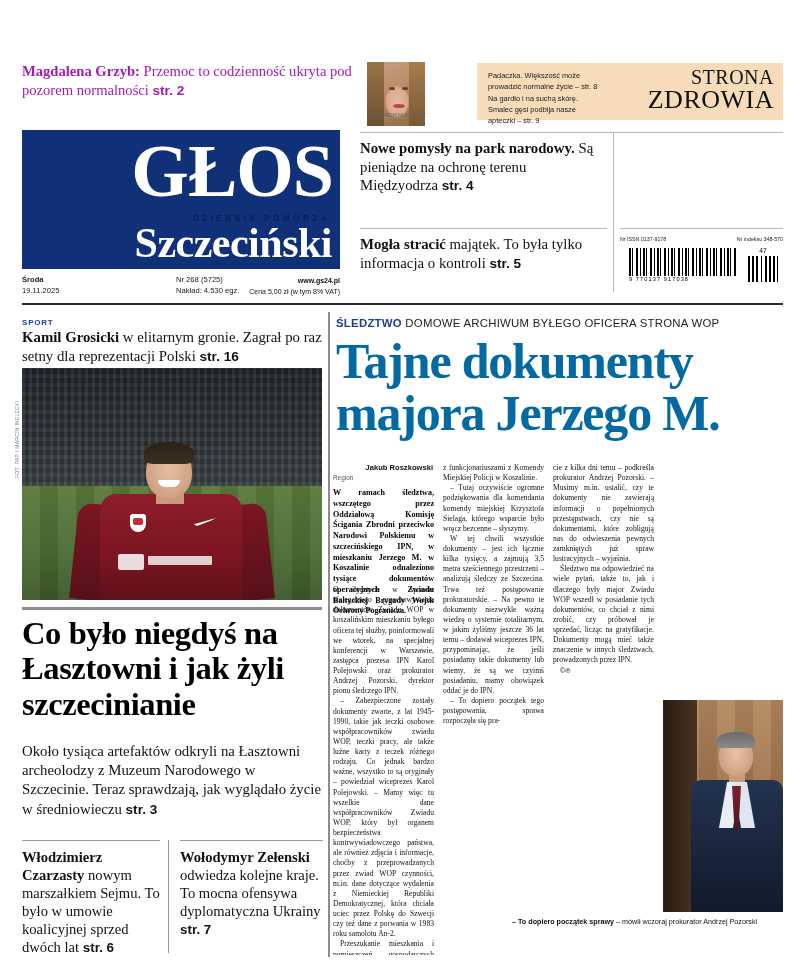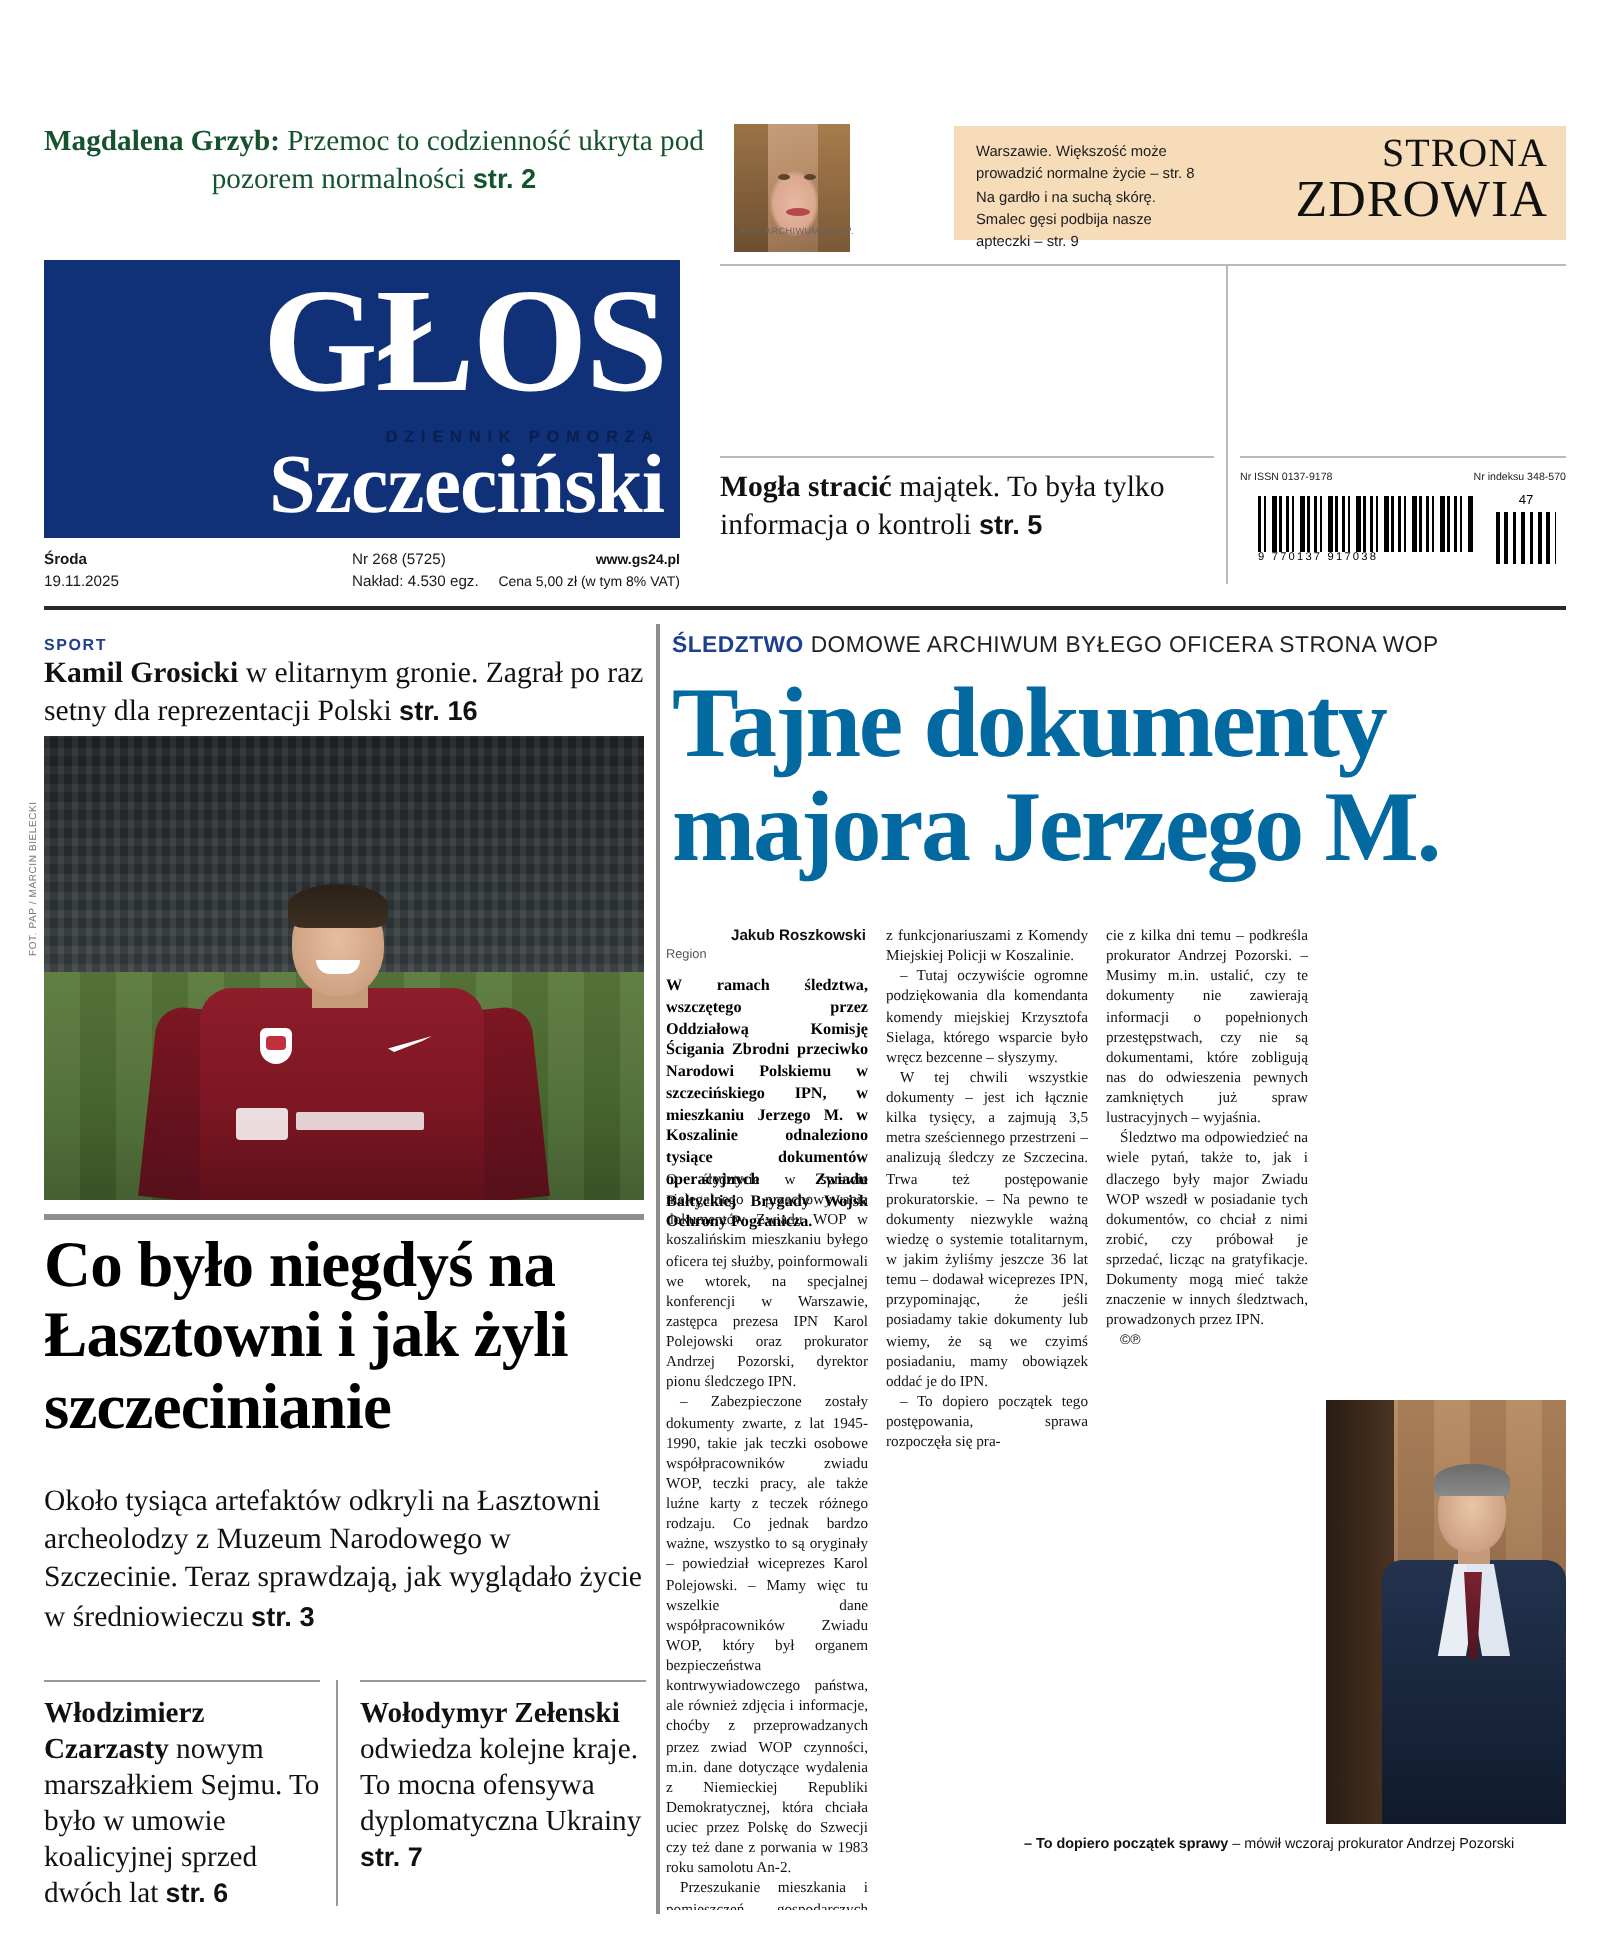--- a/index.html
+++ b/index.html
@@ -9,21 +9,21 @@
     font-family: "Liberation Serif", serif;
     color: #000;
     overflow: hidden;
   }
   .page { position: relative; width: 800px; height: 969px; background:#fff; }
 
   
   .topstrip { position:absolute; left:0; top:0; width:800px; height:129px; background:#fff; }
   .teaser-left {
     position:absolute; left:22px; top:62px; width:330px;
-    text-align:center; font-size:14.6px; line-height:1.27; color:#14532d;
+    text-align:left; font-size:14.6px; line-height:1.27; color:#a21caf;
   }
   .teaser-left b { font-weight:bold; }
   .teaser-left .pg { font-family:"Liberation Sans", sans-serif; font-weight:bold; font-size:13.6px; }
 
   .teaser-photo {
     position:absolute; left:367px; top:62px; width:58px; height:64px;
     background:
       radial-gradient(ellipse 30% 36% at 52% 62%, #e9b9a4 0%, #dba78f 60%, rgba(219,167,143,0) 72%),
       linear-gradient(160deg,#c8a07e 0%, #b98f6c 40%, #8e6b4c 100%);
     overflow:hidden;
@@ -289,21 +289,21 @@
       <div class="hair-l"></div>
       <div class="hair-r"></div>
       <div class="eye1"></div>
       <div class="eye2"></div>
       <div class="lips"></div>
     </div>
     <div class="photo-credit">FOT. ARCHIWUM PRYW.</div>
 
     <div class="health-box">
       <div class="health-text">
-        <div>Warszawie. Większość może</div>
+        <div>Padaczka. Większość może</div>
         <div>prowadzić normalne życie – str. 8</div>
         <div>Na gardło i na suchą skórę.</div>
         <div>Smalec gęsi podbija nasze</div>
         <div>apteczki – str. 9</div>
       </div>
       <div class="health-logo">
         <div class="l1">STRONA</div>
         <div class="l2">ZDROWIA</div>
       </div>
     </div>
@@ -329,20 +329,23 @@
   <div class="price-info">
     <div class="w">www.gs24.pl</div>
     <div>Cena 5,00 zł (w tym 8% VAT)</div>
   </div>
 
   <div class="rt-sep-top"></div>
   <div class="rt-vline"></div>
   <div class="rt-hline"></div>
   <div class="rt-hline2"></div>
 
+  <div class="teaser" id="t-park">
+    <b>Nowe pomysły na park narodowy.</b><span> Są pieniądze na ochronę terenu Międzyodrza </span><span class="pg">str. 4</span>
+  </div>
 
 
   <div class="teaser" id="t-majatek">
     <b>Mogła stracić</b><span> majątek. To była tylko informacja o kontroli </span><span class="pg">str. 5</span>
   </div>
 
   <div class="issn-row">
     <span>Nr ISSN 0137-9178</span>
     <span>Nr indeksu 348-570</span>
   </div>

